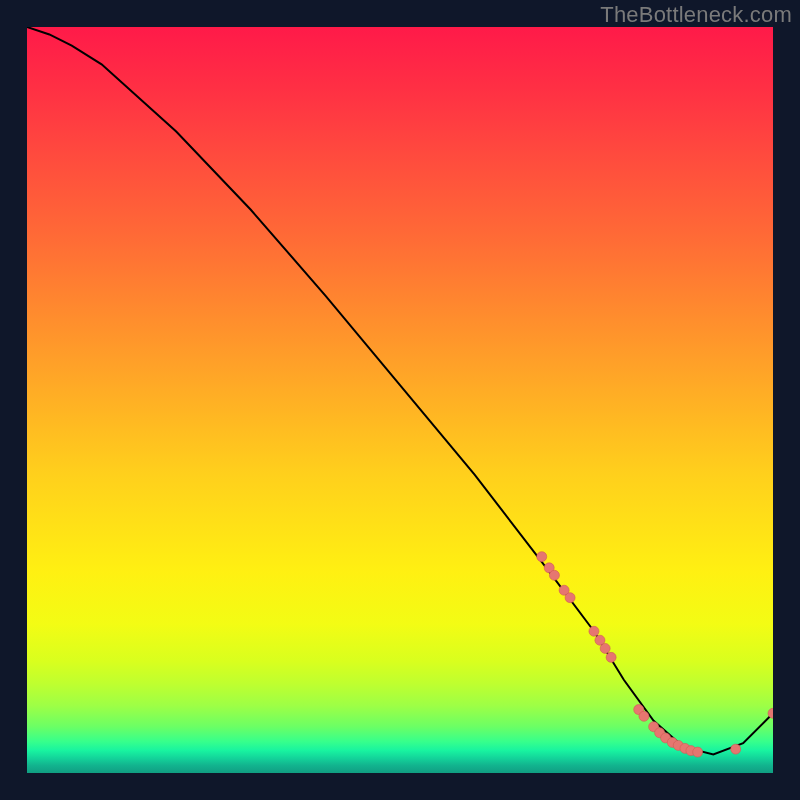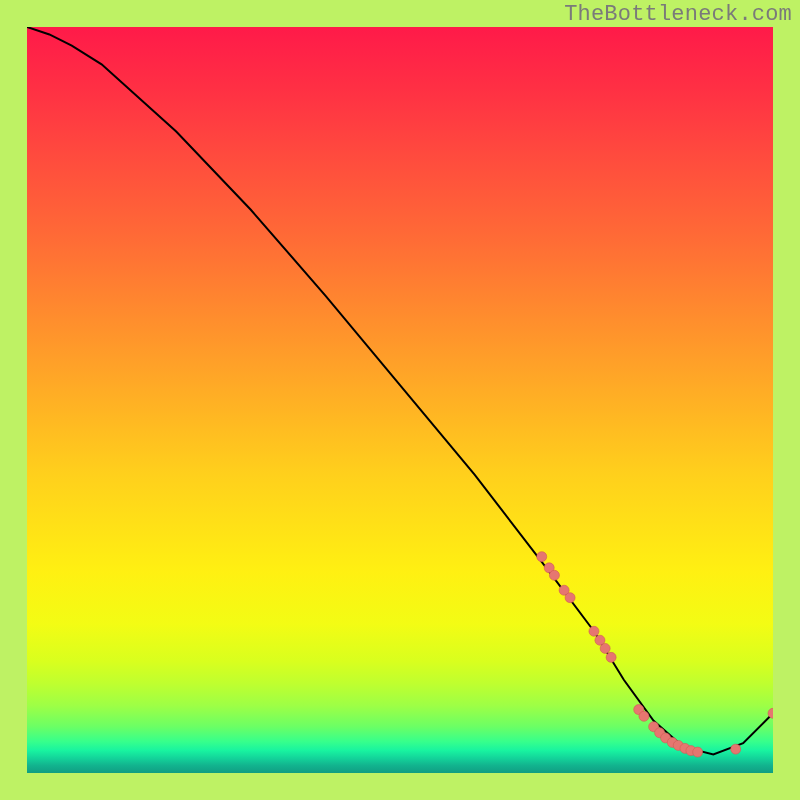--- a/index.html
+++ b/index.html
@@ -8,22 +8,21 @@
     width: 800px;
     height: 800px;
     background: #000;
     overflow: hidden;
     font-family: Arial, Helvetica, sans-serif;
   }
   .frame {
     position: relative;
     width: 800px;
     height: 800px;
-    background: #bef264;
-    font-family: Liberation Mono, monospace;
+    background: #0f172a;
   }
   .watermark {
     position: absolute;
     top: 2px;
     right: 8px;
     color: #7a7a7a;
     font-size: 22px;
     letter-spacing: 0.2px;
     user-select: none;
   }

